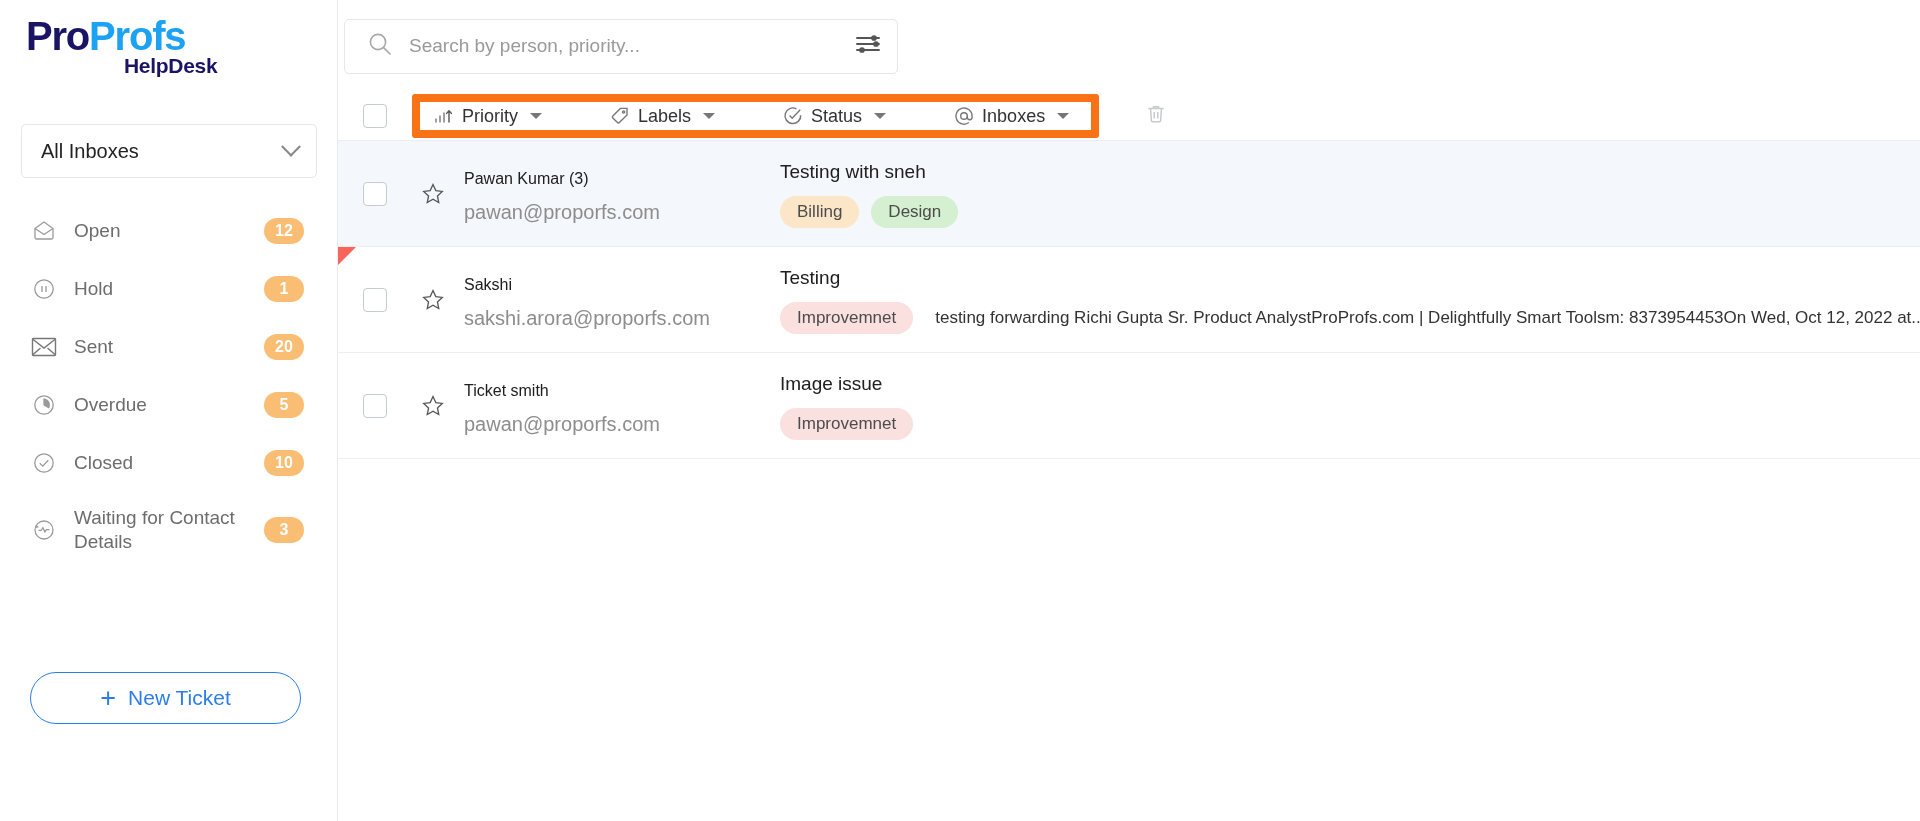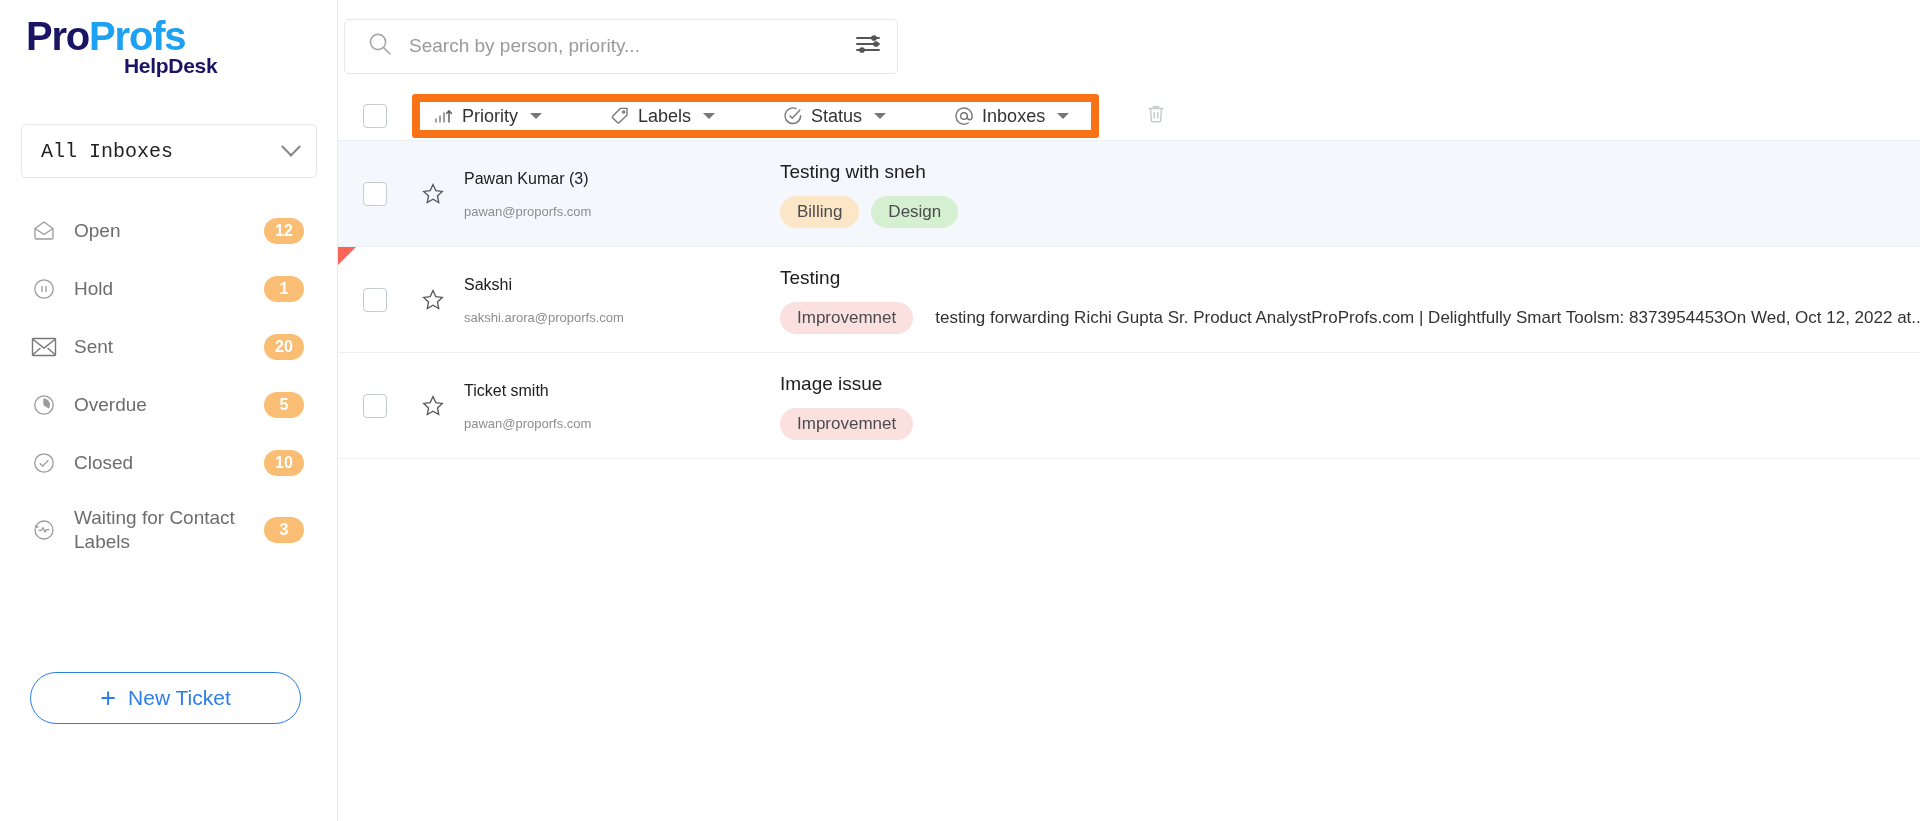--- a/index.html
+++ b/index.html
@@ -25,21 +25,20 @@
   .logo-line2 { font-size: 21px; font-weight: bold; color: #1b1464; letter-spacing: -0.3px; margin-left: 98px; margin-top: -4px; }
 
   .inbox-select {
     position: absolute; left: 21px; top: 124px;
     width: 296px; height: 54px;
     border: 1px solid #e4e7eb; border-radius: 5px;
     background: #fff;
     display: flex; align-items: center; justify-content: space-between;
     padding: 0 18px 0 19px;
     cursor: pointer;
-    font-family: Liberation Mono, monospace;
   }
   .inbox-select-label { font-size: 20px; color: #222; font-weight: 500; }
   .chev { width: 14px; height: 14px; border-right: 2px solid #888; border-bottom: 2px solid #888; transform: rotate(45deg) translate(-3px,-3px); }
 
   .nav { position: absolute; top: 202px; left: 0; width: 338px; }
   .nav-item {
     display: flex; align-items: center;
     height: 58px; padding: 0 34px 0 30px;
     cursor: pointer; position: relative;
   }
@@ -120,21 +119,21 @@
   .row-flag {
     position: absolute; left: 0; top: 0;
     width: 0; height: 0;
     border-left: 18px solid #f9655b;
     border-bottom: 18px solid transparent;
   }
   .row-cb { width: 74px; display: flex; align-items: center; justify-content: center; margin-left: 322px; }
   .row-star { width: 42px; display: flex; align-items: center; justify-content: center; cursor: pointer; }
   .row-person { width: 318px; padding-left: 10px; }
   .person-name { font-size: 16px; color: #202020; font-weight: 500; line-height: 26px; }
-  .person-mail { font-size: 13px; color: #8d8d8d; margin-top: 11px; line-height: 18px; }
+  .person-mail { font-size: 20px; color: #8d8d8d; margin-top: 11px; line-height: 18px; }
   .row-content { flex: 1; padding-left: 8px; padding-right: 20px; min-width: 0; }
   .content-subject { font-size: 19px; color: #202020; font-weight: 500; line-height: 24px; }
   .content-second { display: flex; align-items: center; margin-top: 12px; min-width: 0; }
   .chip {
     height: 32px; border-radius: 16px;
     display: inline-flex; align-items: center; padding: 12px 17px;
     font-size: 17px; color: #4c4c4c; margin-right: 12px; white-space: nowrap;
   }
   .preview {
     font-size: 17px; color: #333; margin-left: 10px;
@@ -220,21 +219,21 @@
       </div>
 
       <div class="nav-item two-line">
         <span class="nav-ico">
           <svg width="24" height="24" viewBox="0 0 24 24" fill="none" stroke="#9a9a9a" stroke-width="1.3">
               <circle cx="12" cy="12" r="9"></circle>
               <path d="M6.5 12.3l2.6 0 1.8-2.6 2 4.2 1.6-2.2h2.9"></path>
               <path d="M4.2 7.6l1.5 1.3-2.1.5" stroke-linecap="round"></path>
             </svg>
         </span>
-        <span class="nav-label">Waiting for Contact Labels</span>
+        <span class="nav-label">Waiting for Contact Details</span>
         <span class="nav-badge">3</span>
       </div>
 
     </nav>
 
     <div class="new-ticket">
       <span class="nt-plus">+</span>
       <span>New Ticket</span>
     </div>
   </aside>

